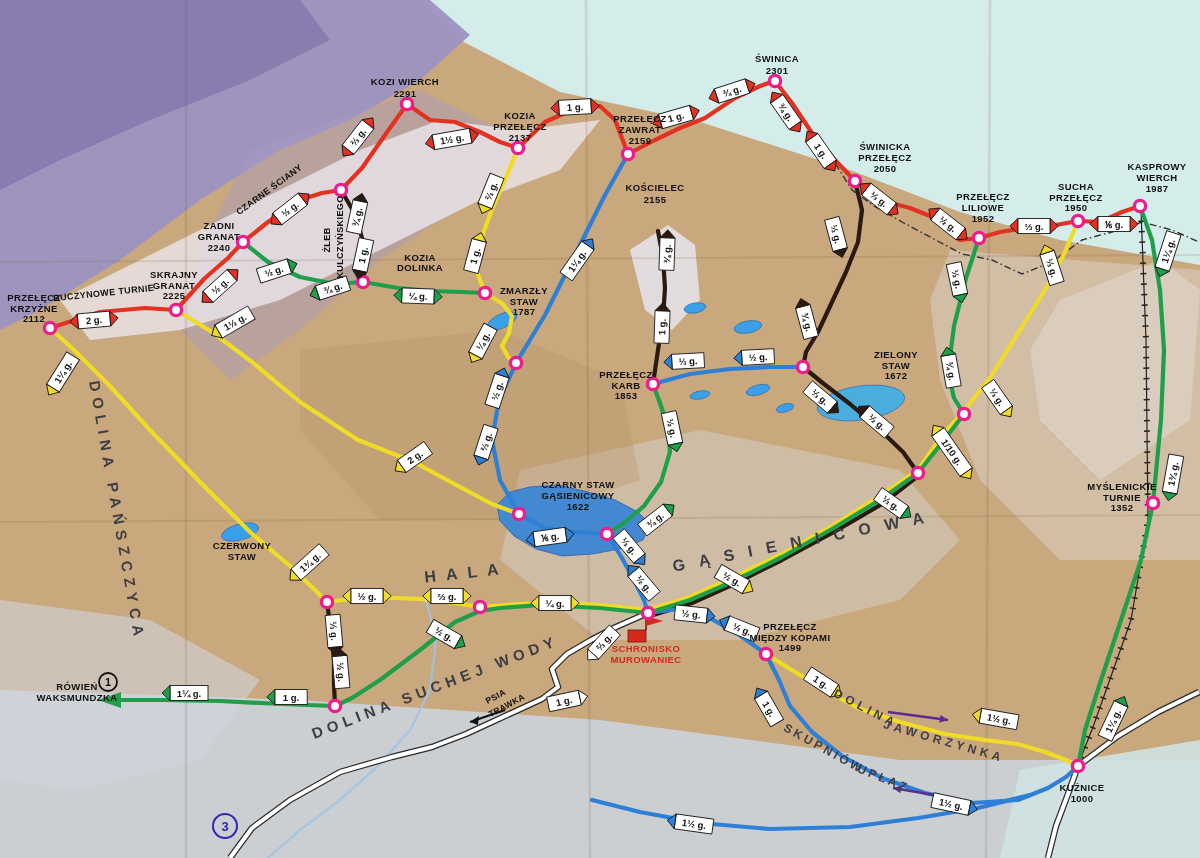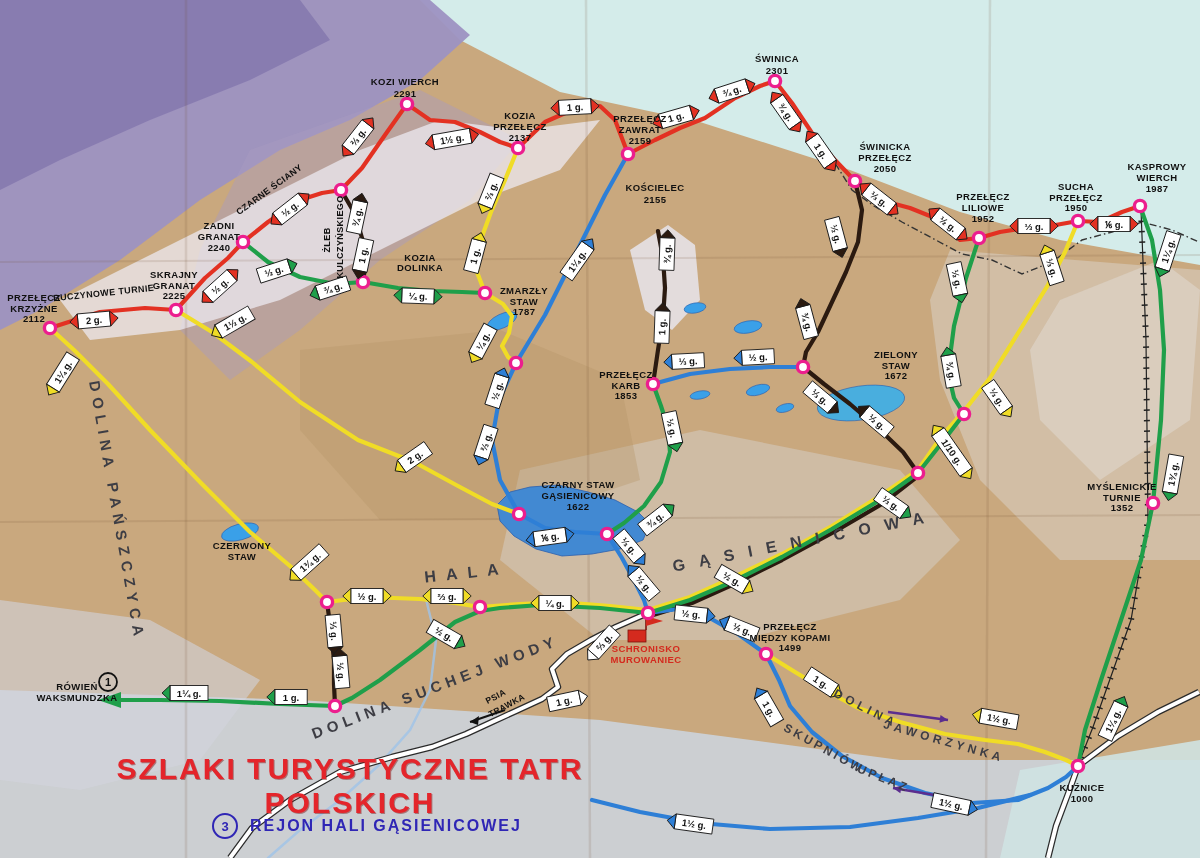--- a/index.html
+++ b/index.html
@@ -559,18 +559,16 @@
       <text x="437" y="692" text-anchor="middle" font-size="15" font-weight="bold" fill="#3d3d44" letter-spacing="5" font-family="&quot;Liberation Sans&quot;,sans-serif" transform="rotate(-21 437 692)">DOLINA SUCHEJ WODY</text>
       <text x="467" y="578" text-anchor="middle" font-size="16" font-weight="bold" fill="#3d3d44" letter-spacing="10" font-family="&quot;Liberation Sans&quot;,sans-serif" transform="rotate(-6 467 578)">HALA</text>
       <text x="806" y="546" text-anchor="middle" font-size="16" font-weight="bold" fill="#3d3d44" letter-spacing="14" font-family="&quot;Liberation Sans&quot;,sans-serif" transform="rotate(-11 806 546)">GĄSIENICOWA</text>
       <text x="864" y="712" text-anchor="middle" font-size="12" font-weight="bold" fill="#3d3d44" letter-spacing="4" font-family="&quot;Liberation Sans&quot;,sans-serif" transform="rotate(27 864 712)">DOLINA</text>
       <text x="943" y="745" text-anchor="middle" font-size="12" font-weight="bold" fill="#3d3d44" letter-spacing="4" font-family="&quot;Liberation Sans&quot;,sans-serif" transform="rotate(16 943 745)">JAWORZYNKA</text>
       <text x="822" y="752" text-anchor="middle" font-size="12" font-weight="bold" fill="#3d3d44" letter-spacing="3" font-family="&quot;Liberation Sans&quot;,sans-serif" transform="rotate(29 822 752)">SKUPNIÓW</text>
       <text x="882" y="782" text-anchor="middle" font-size="12" font-weight="bold" fill="#3d3d44" letter-spacing="3" font-family="&quot;Liberation Sans&quot;,sans-serif" transform="rotate(22 882 782)">UPŁAZ</text>
       <circle cx="108" cy="682" r="9" fill="none" stroke="#101010" stroke-width="1.8"></circle>
       <text x="108" y="686" text-anchor="middle" font-size="11" font-weight="bold" fill="#101010" font-family="&quot;Liberation Sans&quot;,sans-serif">1</text>
     </svg>
-  <div class="map-title" style="color: rgb(228, 37, 43);">SZLAKI TURYSTYCZNE TATR POLSKICH</div>
   <div class="map-subtitle" style="color: rgb(47, 38, 181);">
     <span class="circ-badge">3</span>
-    <span>REJON HALI GĄSIENICOWEJ</span>
   </div>
 </div>
 
 </body></html>

